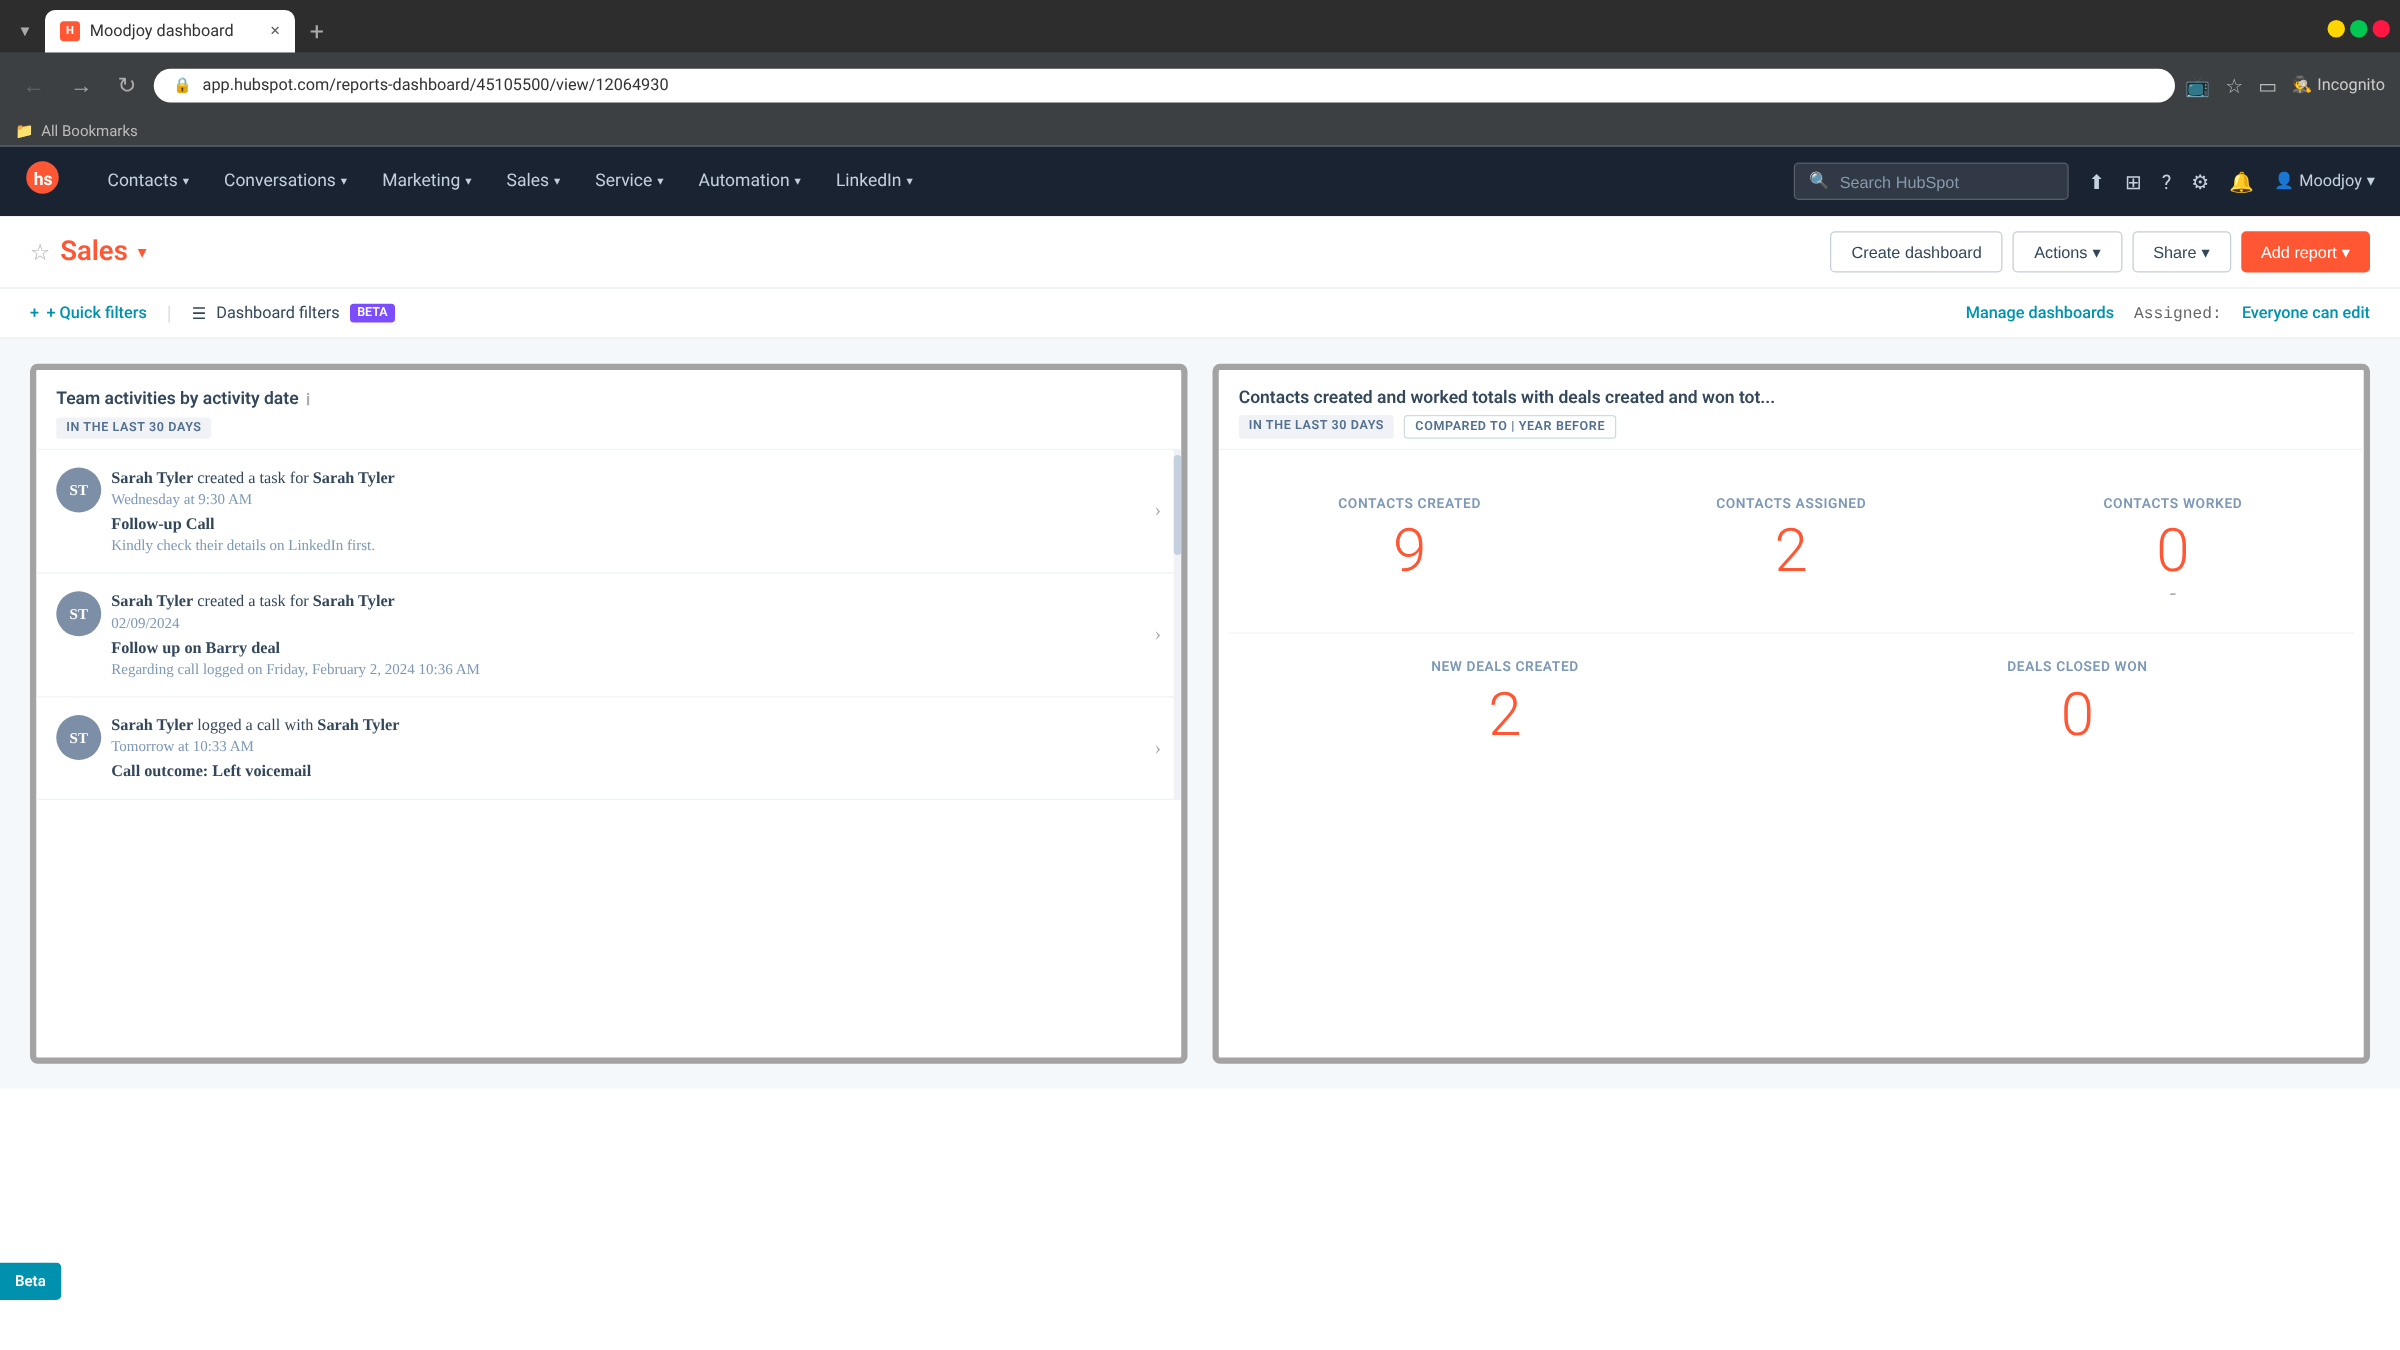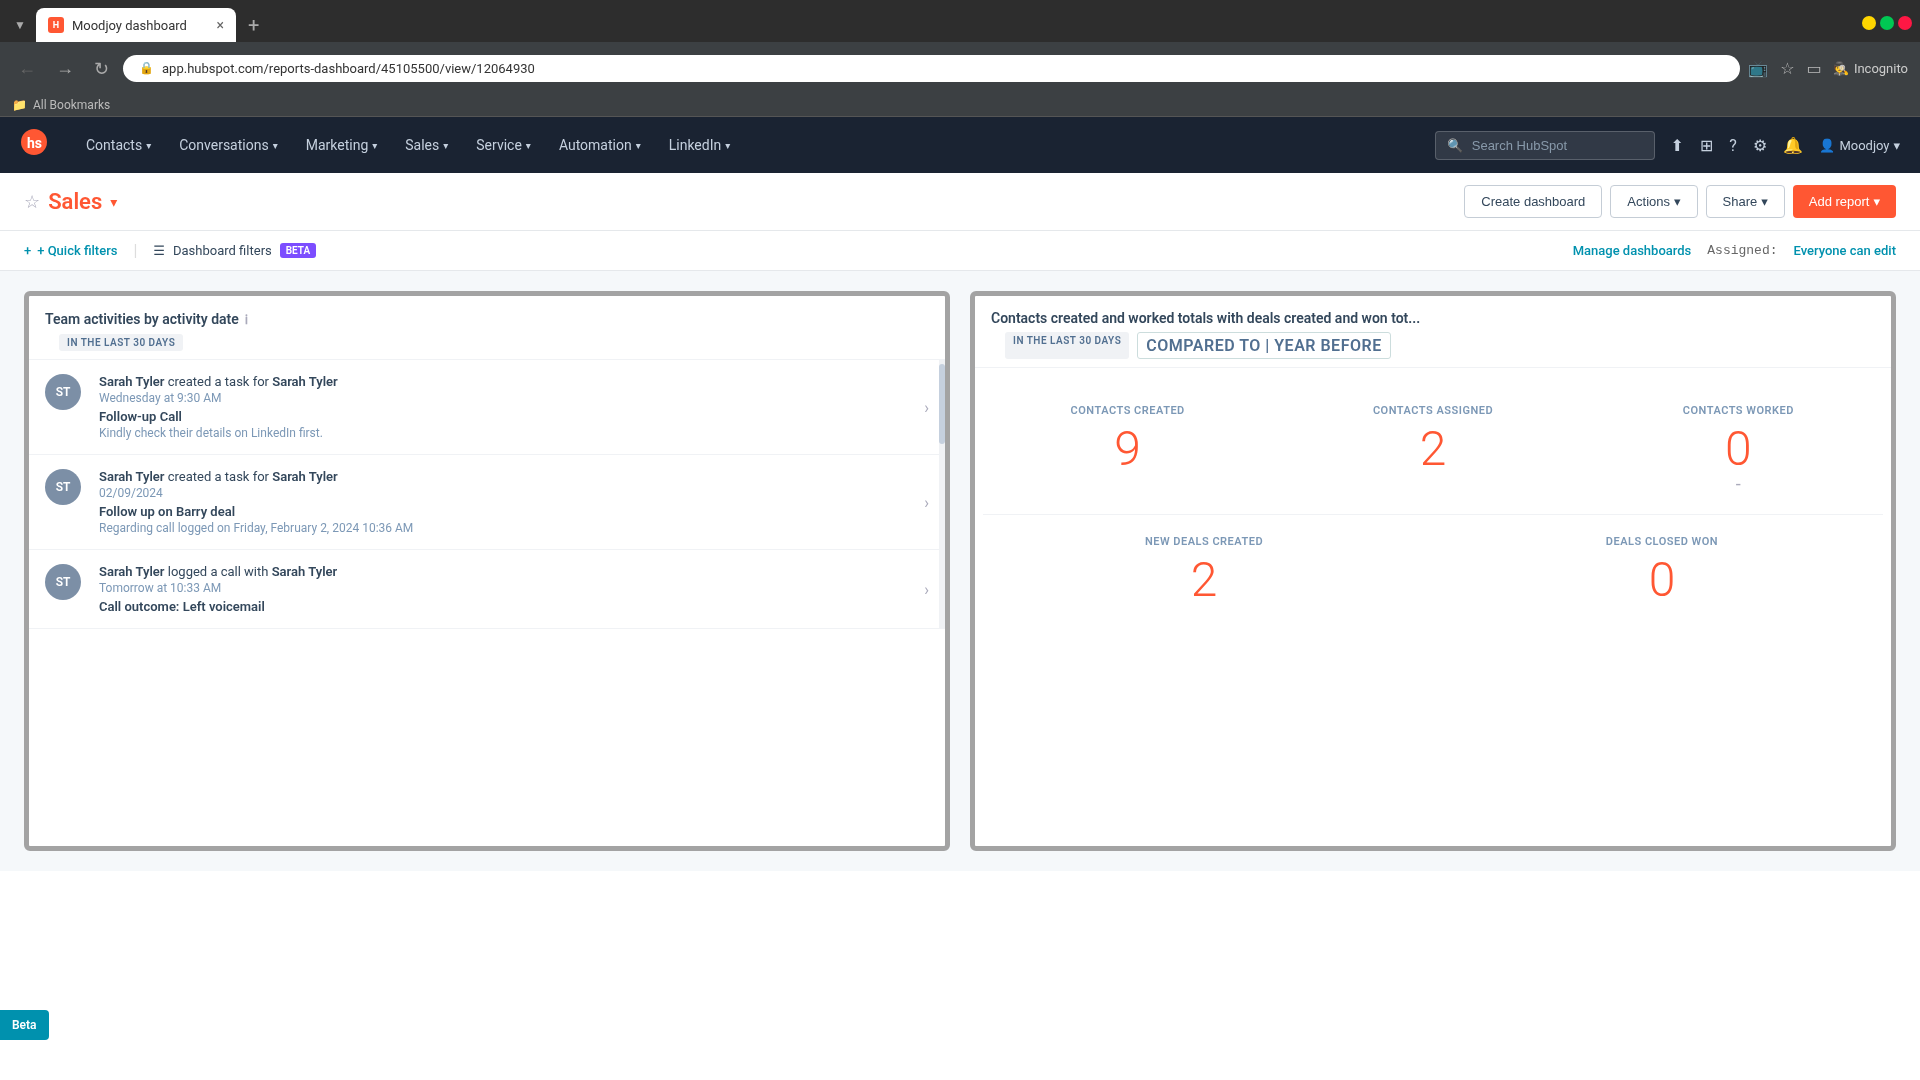--- a/index.html
+++ b/index.html
@@ -338,57 +338,57 @@
       color: #33475b;
       display: flex;
       align-items: center;
       gap: 6px;
     }
     .widget-info-icon { color: #aab; font-size: 13px; cursor: pointer; }
     .widget-tags {
       display: flex;
       gap: 8px;
       margin-top: 6px;
-      margin-left: 14px;
     }
     .widget-tag {
       background: #f0f2f5;
       color: #516f90;
       font-size: 10px;
       font-weight: 600;
       padding: 3px 8px;
       border-radius: 3px;
       text-transform: uppercase;
       letter-spacing: 0.5px;
     }
     .widget-tag-outline {
       border: 1px solid #cdd;
       color: #516f90;
-      font-size: 16px;
+      font-size: 10px;
       font-weight: 600;
       padding: 3px 8px;
       border-radius: 3px;
       text-transform: uppercase;
       letter-spacing: 0.5px;
     }
 
     
     .activity-list {
       padding: 0;
       overflow-y: auto;
       max-height: 420px;
       position: relative;
     }
     .activity-item {
       display: flex;
       align-items: flex-start;
       padding: 14px 16px;
       border-bottom: 1px solid #f0f2f5;
-      gap: 18px;
+      gap: 8px;
       position: relative;
+      font-family: Liberation Serif, serif;
     }
     .avatar {
       width: 36px;
       height: 36px;
       border-radius: 50%;
       background: #c5d0de;
       display: flex;
       align-items: center;
       justify-content: center;
       font-size: 12px;

